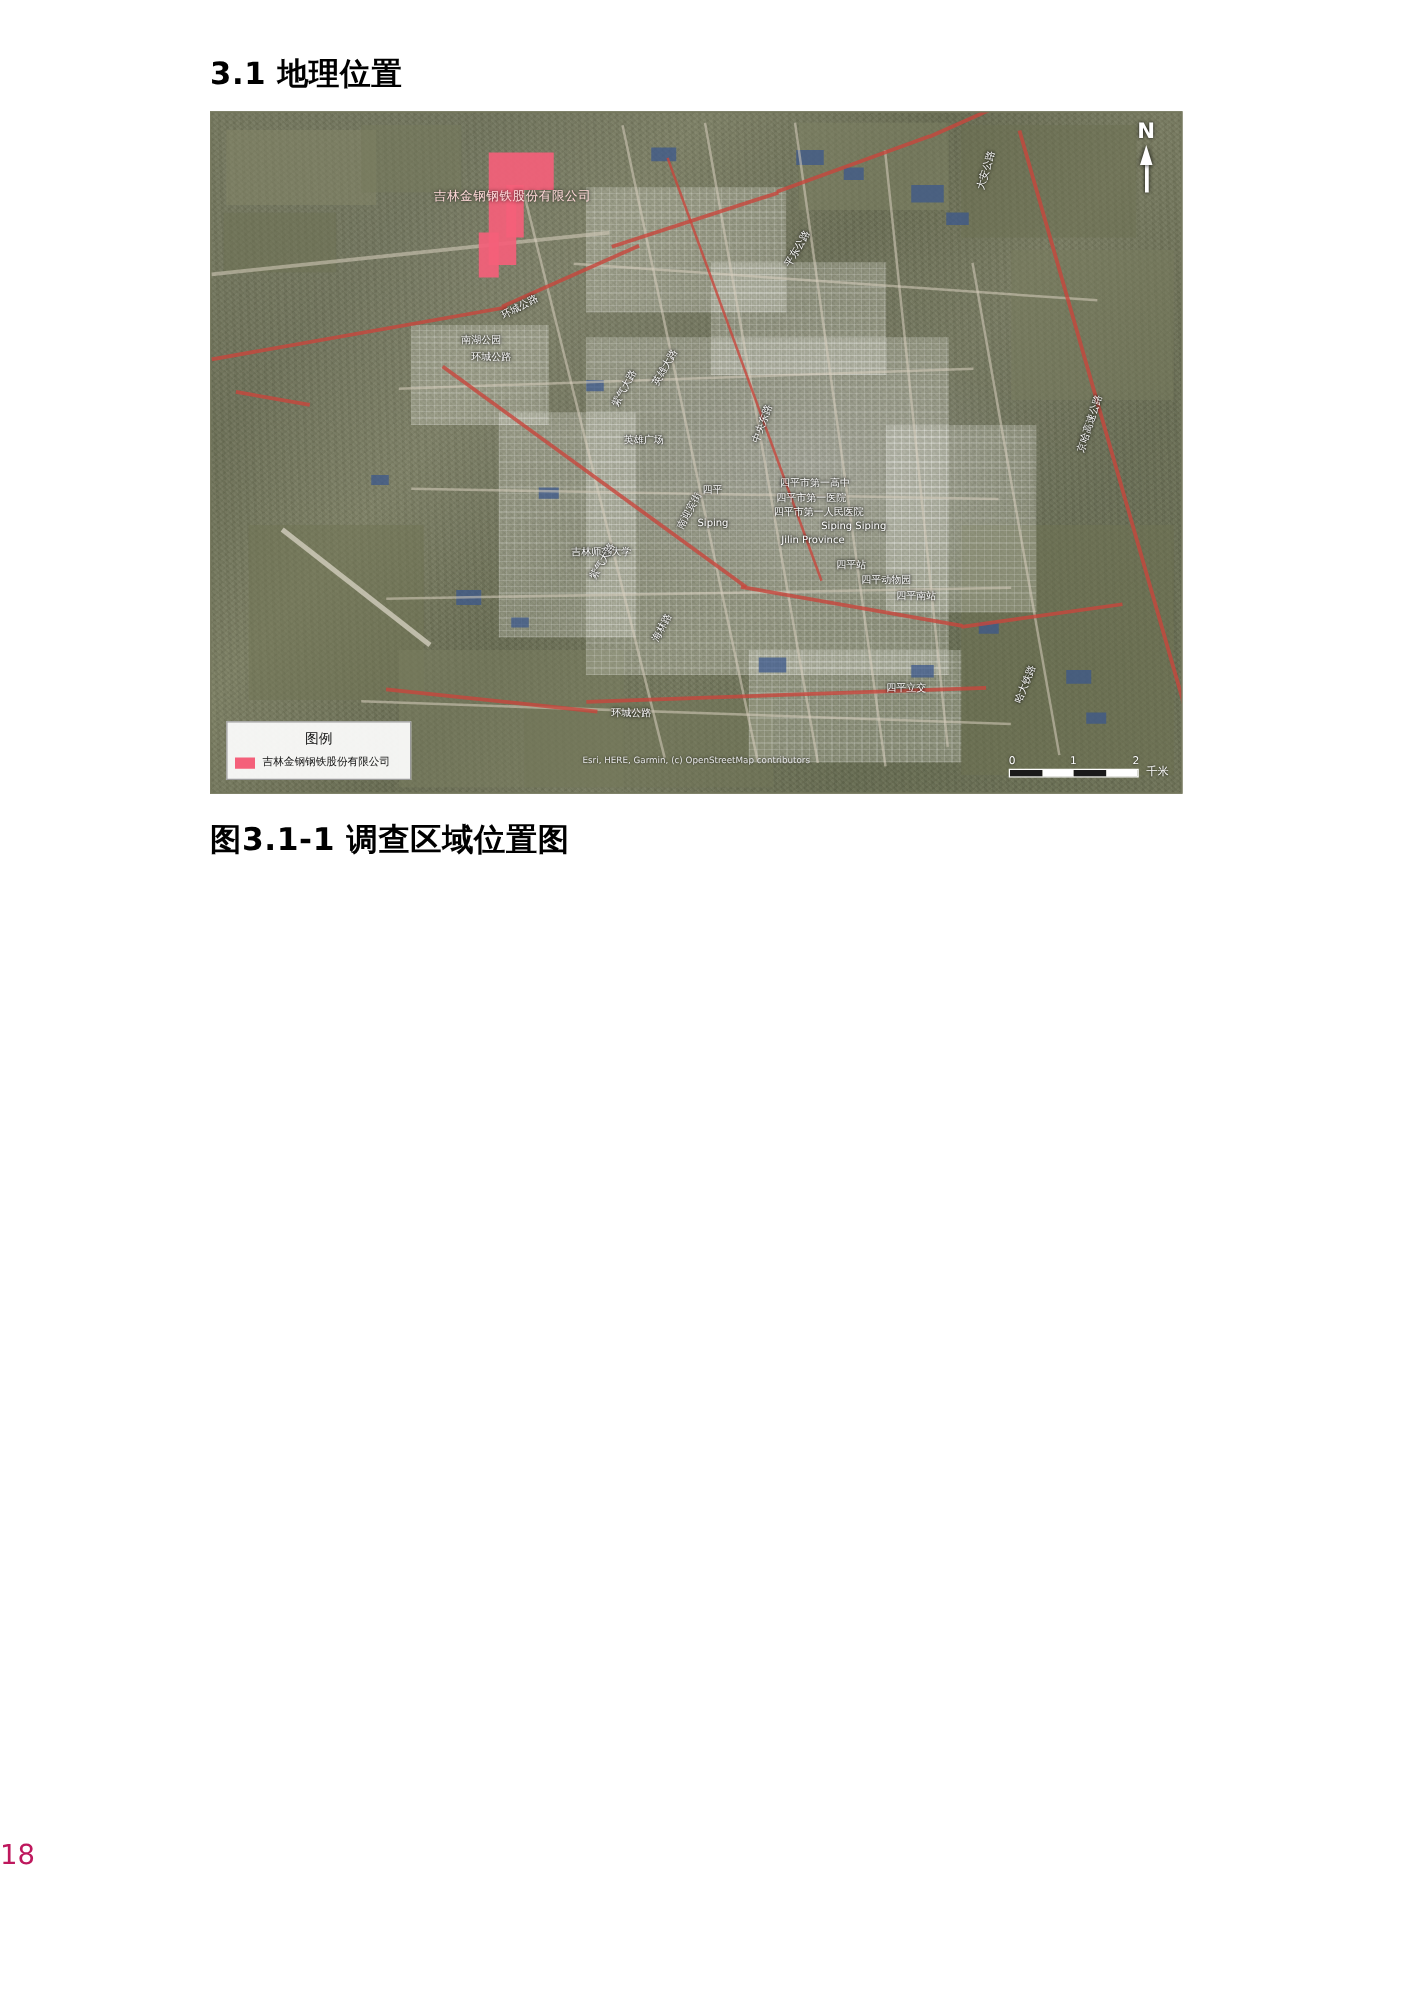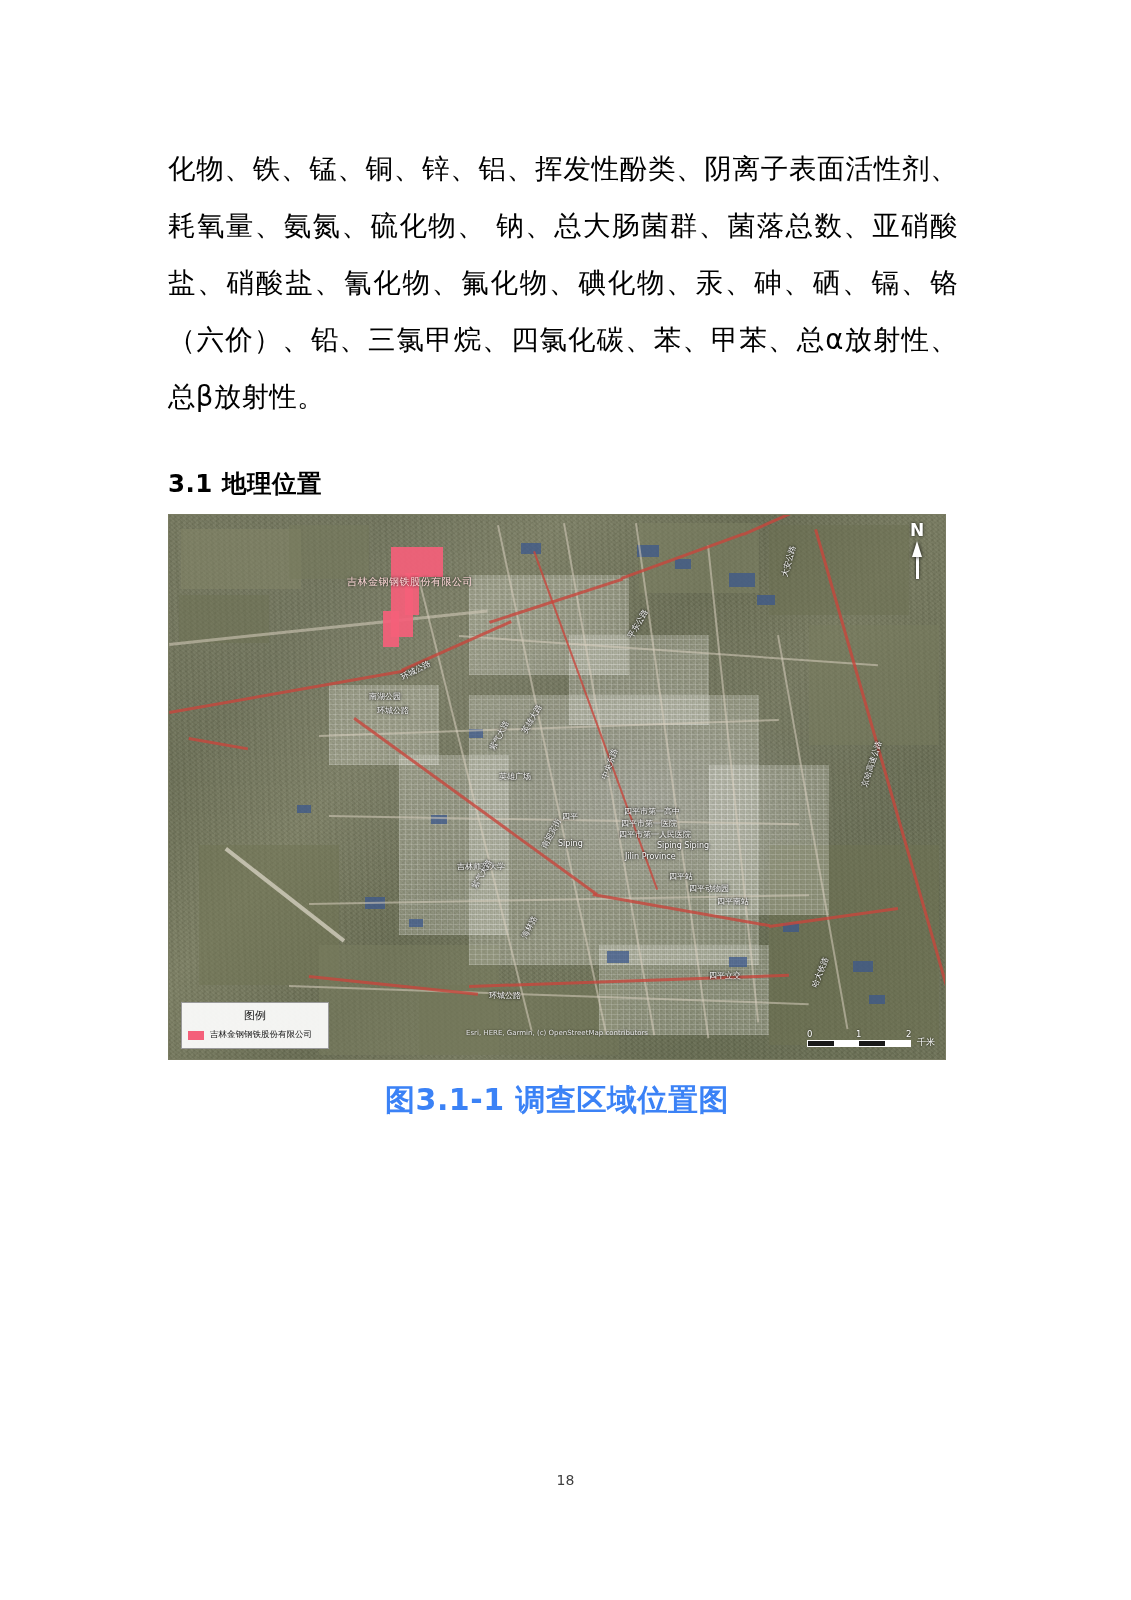--- a/index.html
+++ b/index.html
@@ -246,43 +246,41 @@
     left: 50%;
     transform: translateX(-50%);
     bottom: 22px;
     font-size: 7px;
     color: #e8e8e8;
     text-shadow: 0 0 2px rgba(0,0,0,0.9);
     white-space: nowrap;
   }
   .fig-caption {
     margin-top: 20px;
-    text-align: center;
-    font-size: 30px;
+    text-align: left;
+    font-size: 25px;
     font-weight: bold;
-    color: #3b82f6;
+    color: #000000;
     letter-spacing: 0.5px;
   }
   .page-number {
     position: absolute;
     left: 0;
     right: 0;
     top: 1472px;
-    text-align: center;
-    font-size: 14px;
-    color: #404040;
+    font-size: 22px;
+    color: #be185d;
   }
 </style>
 </head>
 <body>
 
 <div class="page">
   <div class="content">
 
-    <div class="para para-first">化物、铁、锰、铜、锌、铝、挥发性酚类、阴离子表面活性剂、耗氧量、氨氮、硫化物、 钠、总大肠菌群、菌落总数、亚硝酸盐、硝酸盐、氰化物、氟化物、碘化物、汞、砷、硒、镉、铬（六价）、铅、三氯甲烷、四氯化碳、苯、甲苯、总α放射性、总β放射性。</div>
 
 
     <div class="section-title">3.1  地理位置</div>
 
 
     <div class="figure-wrap">
       <div class="map">
         <div class="map-base"></div>
         <div class="map-noise"></div>
 

